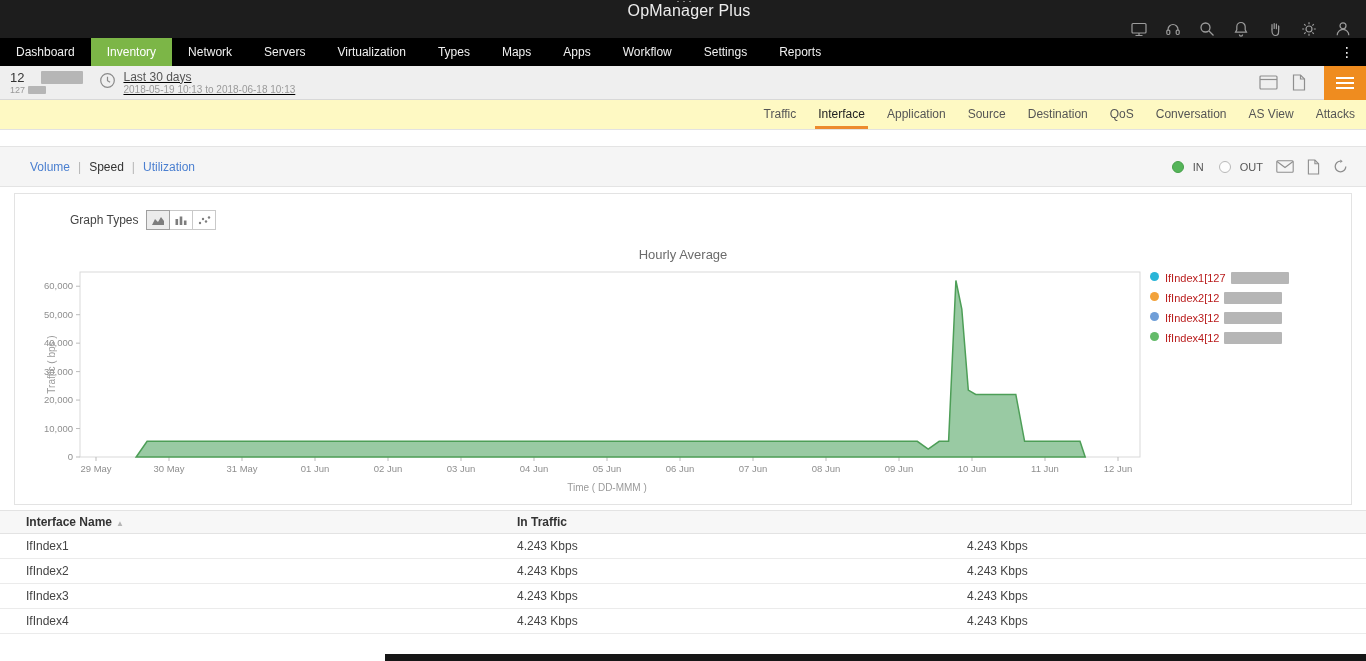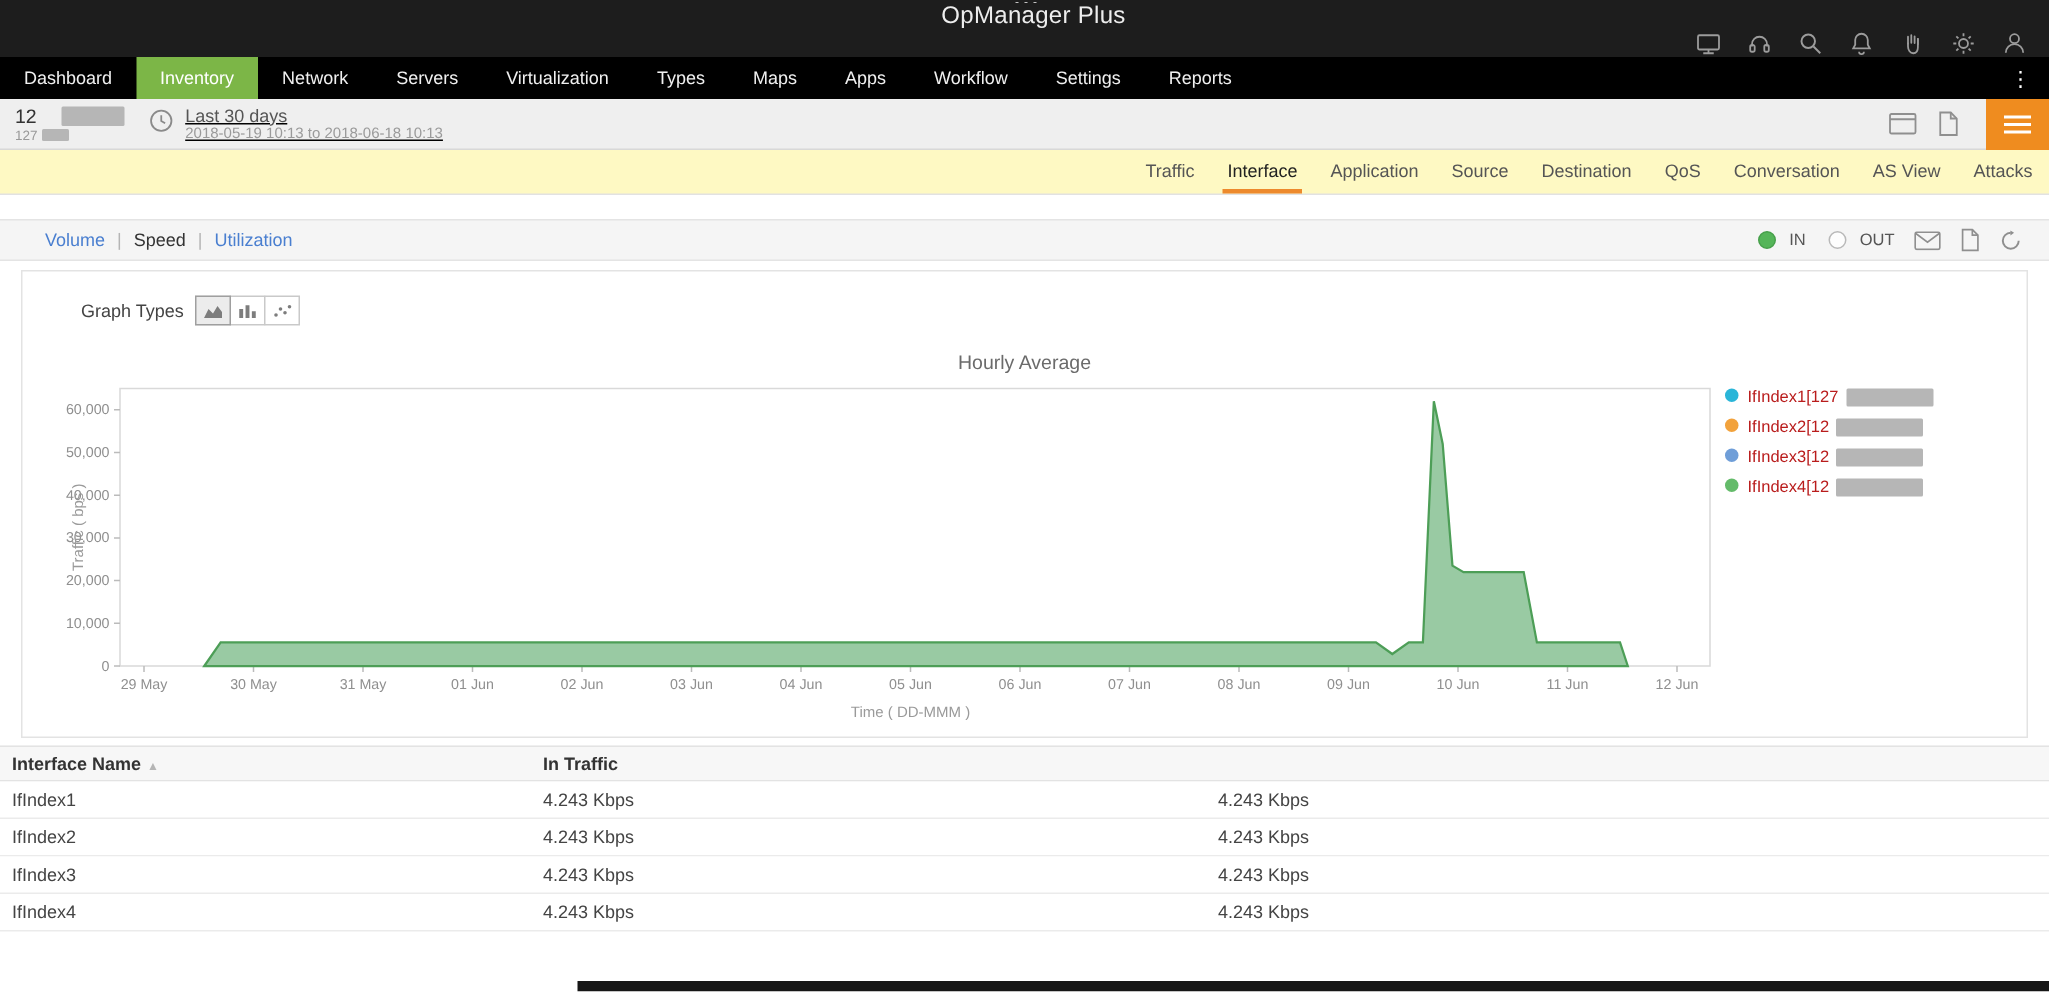--- a/index.html
+++ b/index.html
@@ -35,49 +35,49 @@
   .menu-btn{width:42px;height:34px;margin-left:4px;background:#ef8c1f;display:flex;flex-direction:column;justify-content:center;align-items:center;gap:3px;cursor:pointer;}
   .menu-btn i{display:block;width:18px;height:2px;background:#fff;}
 
   
   .view-tabs{height:30px;border-bottom:1px solid #e2e2e2;display:flex;justify-content:flex-end;font-size:12px;color:#555;background:#fef9c3;}
   .vtab{line-height:29px;padding:0 11px;position:relative;cursor:pointer;white-space:nowrap;}
   .vtab.active{color:#222;}
   .vtab.active::after{content:"";position:absolute;left:8px;right:8px;bottom:0;height:3px;background:#ed8a2d;}
 
   
-  .toolbar{margin-top:16px;height:28px;background:#f5f5f5;border-top:1px solid #e4e4e4;border-bottom:1px solid #e4e4e4;display:flex;align-items:center;padding:0 18px 0 30px;font-size:12px;}
+  .toolbar{margin-top:16px;height:41px;background:#f5f5f5;border-top:1px solid #e4e4e4;border-bottom:1px solid #e4e4e4;display:flex;align-items:center;padding:0 18px 0 30px;font-size:12px;}
   .tb-links{display:flex;align-items:center;gap:8px;}
   .tb-link{color:#4a7fd0;cursor:pointer;}
   .tb-link.current{color:#333;cursor:default;}
   .tb-links .sep{color:#b5b5b5;}
   .tb-right{margin-left:auto;display:flex;align-items:center;gap:9px;color:#555;font-size:11px;}
   .radio{width:12px;height:12px;border-radius:50%;cursor:pointer;}
   .radio.on{background:#55b559;border:1px solid #47a04b;}
   .radio.off{background:#fdfdfd;border:1px solid #b9b9b9;}
   .tb-ico{display:flex;align-items:center;cursor:pointer;margin-left:4px;}
 
   
   .chart-panel{margin:6px 14px 0;border:1px solid #e3e3e3;height:312px;position:relative;background:#fff;}
-  .graph-types{position:absolute;left:39px;top:16px;display:flex;align-items:center;gap:9px;font-size:12px;color:#444;}
+  .graph-types{position:absolute;left:55px;top:16px;display:flex;align-items:center;gap:9px;font-size:12px;color:#444;}
   .gt-btns{display:flex;}
   .gt-btn{width:24px;height:20px;border:1px solid #c9c9c9;background:#fff;display:flex;align-items:center;justify-content:center;margin-left:-1px;cursor:pointer;}
   .gt-btn.sel{background:#ececec;border-color:#9f9f9f;position:relative;z-index:1;}
   .chart-title{position:absolute;top:53px;left:0;width:100%;text-align:center;font-size:13px;color:#6b6b6b;}
   #chart-svg{position:absolute;left:0;top:70px;}
   #chart-svg text{font-family:"Liberation Sans","DejaVu Sans",sans-serif;}
   .legend{position:absolute;left:1135px;top:78px;display:flex;flex-direction:column;gap:8px;}
   .legend-item{display:flex;align-items:flex-start;gap:6px;font-size:11px;color:#b91c1c;cursor:pointer;}
   .legend-dot{width:9px;height:9px;border-radius:50%;flex:0 0 auto;}
   .legend-redact{width:58px;height:12px;margin-left:-1px;}
 
   
   .data-table{margin-top:5px;font-size:12px;}
   .t-head{display:flex;height:24px;align-items:center;background:#f7f7f7;border-top:1px solid #e3e3e3;border-bottom:1px solid #e3e3e3;font-weight:bold;color:#333;}
-  .col-name{width:362px;padding-left:8px;}
+  .col-name{width:517px;padding-left:26px;}
   .col-in{width:450px;}
   .col-out{flex:1;}
   .t-row{display:flex;height:25px;align-items:center;border-bottom:1px solid #ebebeb;color:#444;background:#fff;}
   .sort-ico{font-size:8px;color:#b5b5b5;margin-left:4px;font-weight:normal;}
 
   .bottom-bar{position:absolute;left:385px;right:0;bottom:0;height:7px;background:#161616;}
 </style>
 </head>
 <body>
 

